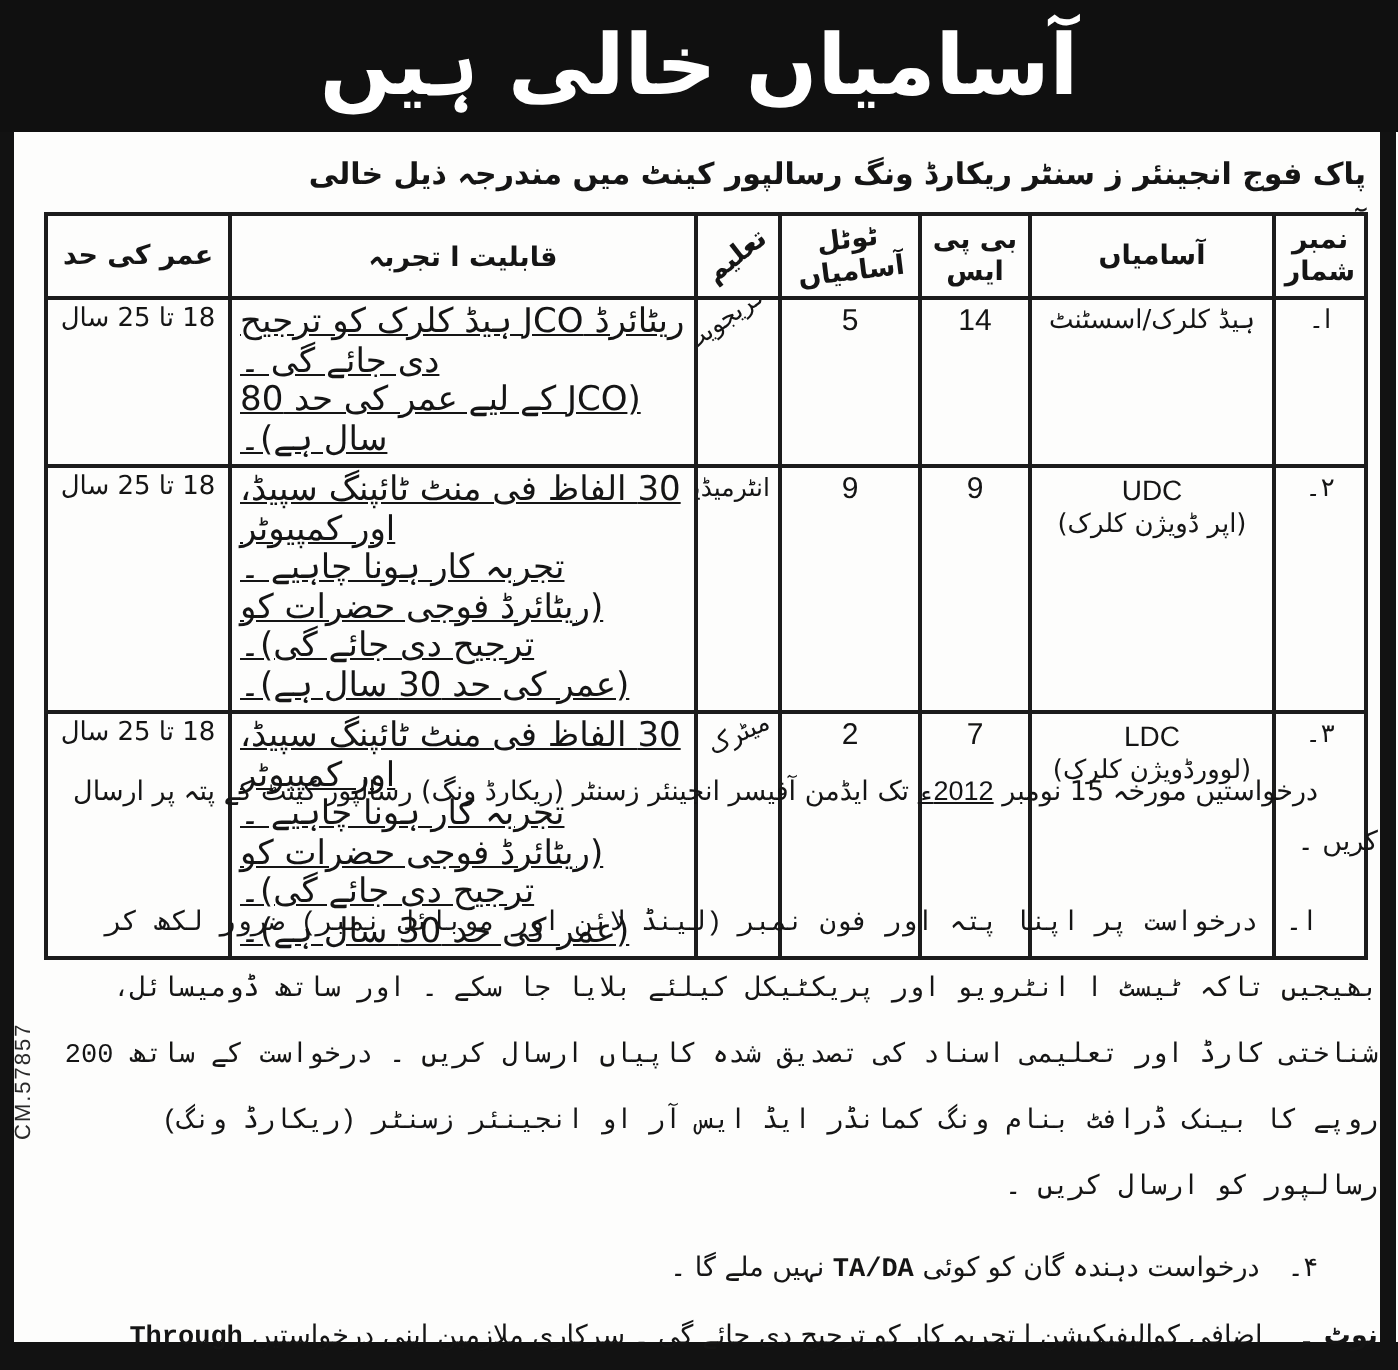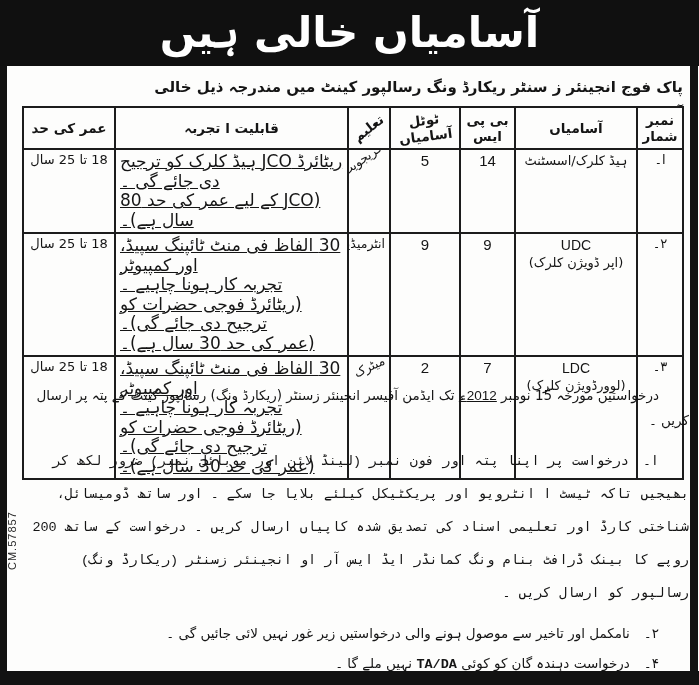--- a/index.html
+++ b/index.html
@@ -171,21 +171,20 @@
     </tr>
   </tbody>
     </table>
 
   <div class="bodytext">
 
     <p class="deadline"><span>درخواستیں مورخہ 15 نومبر </span><span class="u">2012ء</span><span> تک ایڈمن آفیسر انجینئر زسنٹر (ریکارڈ ونگ) رسالپور کینٹ کے پتہ پر ارسال کریں ۔</span></p>
 
     <p class="pt1"><span class="marker">ا۔</span><span>درخواست پر اپنا پتہ اور فون نمبر (لینڈ لائن اور موبائل نمبر) ضرور لکھ کر بھیجیں تاکہ ٹیسٹ ا انٹرویو اور پریکٹیکل کیلئے بلایا جا سکے ۔ اور ساتھ ڈومیسائل، شناختی کارڈ اور تعلیمی اسناد کی تصدیق شدہ کاپیاں ارسال کریں ۔ درخواست کے ساتھ 200 روپے کا بینک ڈرافٹ بنام ونگ کمانڈر ایڈ ایس آر او انجینئر زسنٹر (ریکارڈ ونگ) رسالپور کو ارسال کریں ۔</span></p>
 
-    <p class="pt"><span class="marker">۲۔</span><span>نامکمل اور تاخیر سے موصول ہونے والی درخواستیں زیر غور نہیں لائی جائیں گی ۔</span></p>
 
 
     <p class="pt"><span class="marker">۴۔</span><span>درخواست دہندہ گان کو کوئی </span><span class="latin">TA/DA</span><span> نہیں ملے گا ۔</span></p>
 
     <div class="note-line1"><span class="marker">نوٹ ۔</span><span>اضافی کوالیفیکیشن ا تجربہ کار کو ترجیح دی جائے گی ۔ سرکاری ملازمین اپنی درخواستیں </span><span class="latin">Through Proper Channel</span></div>
 
   </div>
 
   <div class="refcode">CM.57857</div>
 

